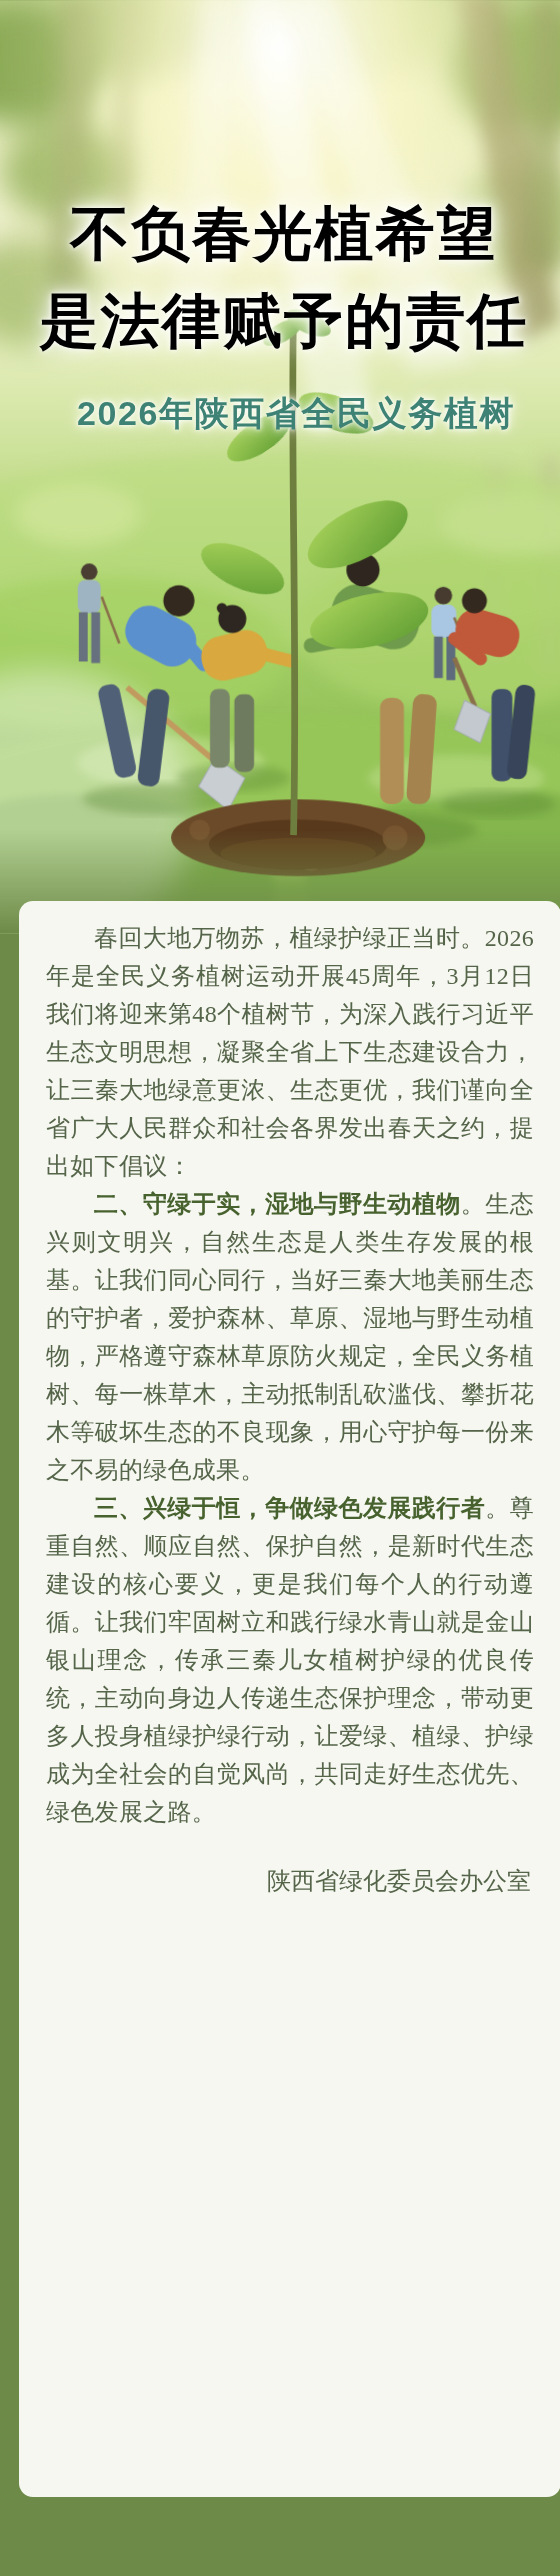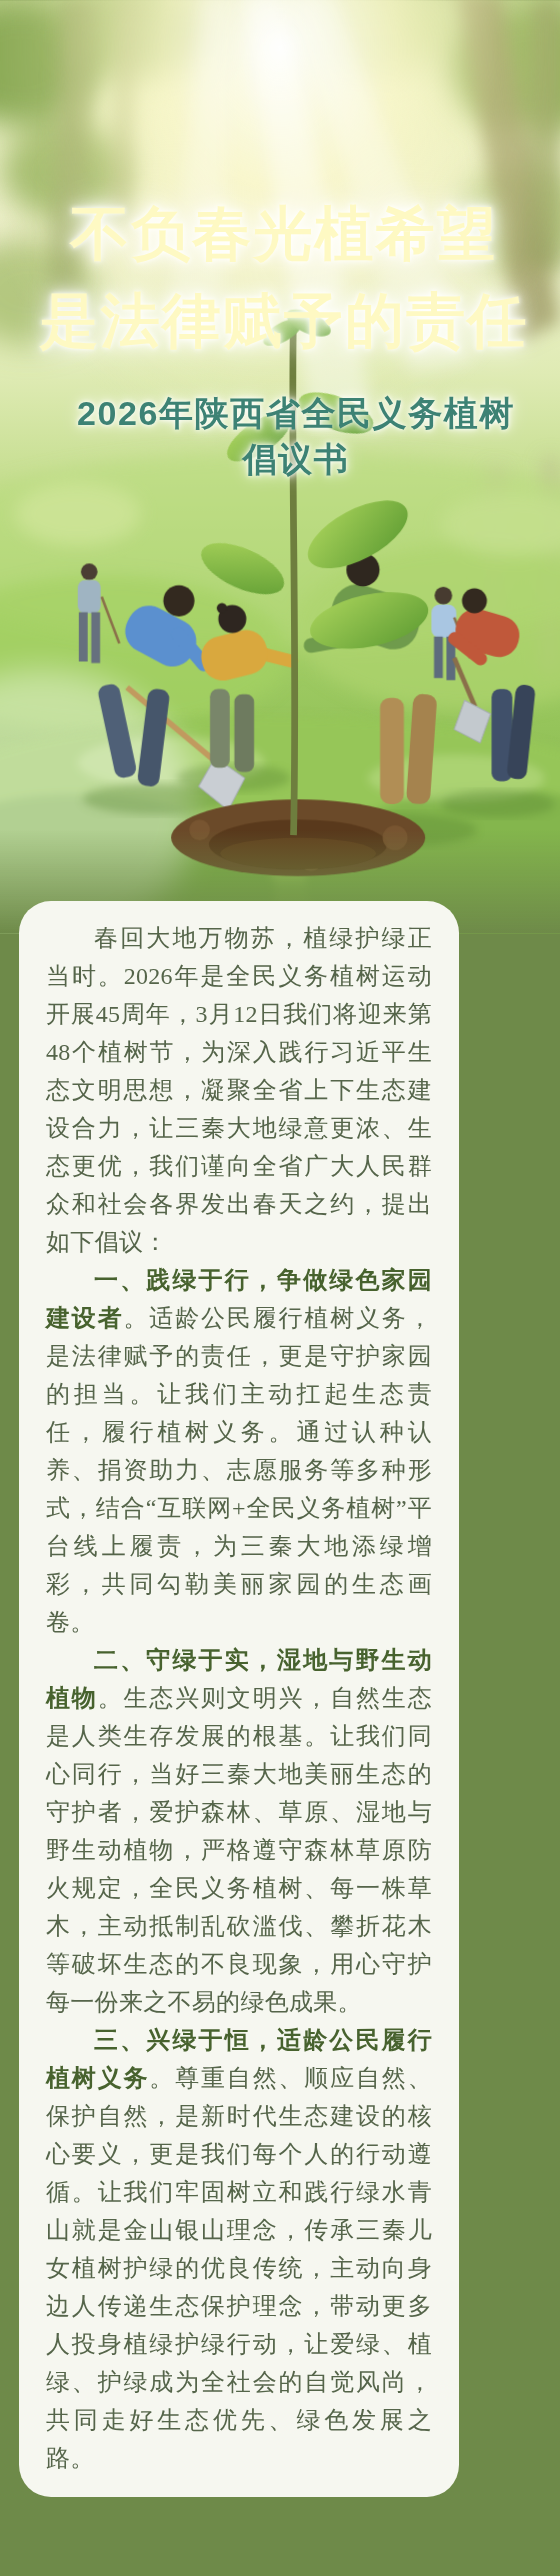--- a/index.html
+++ b/index.html
@@ -3,30 +3,30 @@
 <meta charset="utf-8">
 <style>
   html,body{margin:0;padding:0;background:#6e8a49;}
   #page{position:relative;width:560px;height:2576px;background:#6e8a49;overflow:hidden;
         font-family:"Liberation Sans",sans-serif;}
   
   #hero{position:absolute;top:0;left:0;width:560px;height:934px;overflow:hidden;}
   #hero svg{display:block;}
   .hero-title{position:absolute;left:8px;right:0;top:191px;text-align:center;
       font-family:"Liberation Sans",sans-serif;font-weight:800;font-size:59px;line-height:87px;
-      color:#fef9c3;letter-spacing:2.1px;
+      color:#000000;letter-spacing:2.1px;
       text-shadow:0 0 5.2px rgba(255,255,255,.95),0 0 12.4px rgba(255,255,255,.9),
                   0 0 24px rgba(255,255,255,.8),0 0 36px rgba(255,255,255,.6);}
   .hero-sub{position:absolute;left:0;right:0;top:390px;text-align:center;
       font-weight:800;font-size:34px;line-height:46px;color:#3d8274;letter-spacing:1.6px;
       text-shadow:0 0 4.1px rgba(255,255,255,.95),0 0 9.3px rgba(255,255,255,.9),
                   0 0 18.7px rgba(255,255,255,.75);padding-left:32px;}
   
-  #card{position:absolute;left:19px;top:901px;width:440px;height:1596px;
-      background:#f6f7f0;border-radius:32px;box-sizing:border-box;
+  #card{position:absolute;left:19px;top:901px;width:542px;height:1596px;
+      background:#f6f7f0;border-radius:14px;box-sizing:border-box;
       padding:17.6px 27px 15.6px 27px;overflow:hidden;}
   .para{margin:0;text-indent:2em;font-family:"Liberation Serif",serif;
       font-size:24px;line-height:38px;color:#55654a;text-align:justify;letter-spacing:0.3px;}
   .lead{font-family:"Liberation Sans",sans-serif;font-weight:700;color:#47622e;}
   .signature{margin-top:31px;text-align:right;}
   .sig-inner{display:inline-block;margin-right:3.1px;}
   .sig-line{font-family:"Liberation Serif",serif;font-size:24px;line-height:38px;color:#55654a;}
 </style>
 </head>
 <body>
@@ -203,32 +203,30 @@
 
       <rect y="1600" width="1080" height="200" fill="url(#fade)"></rect>
     </svg>
 
     <div class="hero-title">
       <div>不负春光植希望</div>
       <div>是法律赋予的责任</div>
     </div>
     <div class="hero-sub">
       <div>2026年陕西省全民义务植树</div>
-      <div>倡议书</div>
     </div>
   </div>
 
   <div id="card">
     <p class="para"><span>春回大地万物苏，植绿护绿正当时。2026年是全民义务植树运动开展45周年，3月12日我们将迎来第48个植树节，为深入践行习近平生态文明思想，凝聚全省上下生态建设合力，让三秦大地绿意更浓、生态更优，我们谨向全省广大人民群众和社会各界发出春天之约，提出如下倡议：</span></p>
 
-    <p class="para"><span class="lead">一、践绿于行，争做绿色家园建设者</span><span>。适龄公民履行植树义务，是法律赋予的责任，更是守护家园的担当。让我们主动扛起生态责任，履行植树义务。通过认种认养、捐资助力、志愿服务等多种形式，结合“互联网+全民义务植树”平台线上履责，为三秦大地添绿增彩，共同勾勒美丽家园的生态画卷。</span></p>
 
     <p class="para"><span class="lead">二、守绿于实，湿地与野生动植物</span><span>。生态兴则文明兴，自然生态是人类生存发展的根基。让我们同心同行，当好三秦大地美丽生态的守护者，爱护森林、草原、湿地与野生动植物，严格遵守森林草原防火规定，全民义务植树、每一株草木，主动抵制乱砍滥伐、攀折花木等破坏生态的不良现象，用心守护每一份来之不易的绿色成果。</span></p>
 
-    <p class="para"><span class="lead">三、兴绿于恒，适龄公民履行植树义务</span><span>。尊重自然、顺应自然、保护自然，是新时代生态建设的核心要义，更是我们每个人的行动遵循。让我们牢固树立和践行绿水青山就是金山银山理念，传承三秦儿女植树护绿的优良传统，主动向身边人传递生态保护理念，带动更多人投身植绿护绿行动，让爱绿、植绿、护绿成为全社会的自觉风尚，共同走好生态优先、绿色发展之路。</span></p>
+    <p class="para"><span class="lead">三、兴绿于恒，争做绿色发展践行者</span><span>。尊重自然、顺应自然、保护自然，是新时代生态建设的核心要义，更是我们每个人的行动遵循。让我们牢固树立和践行绿水青山就是金山银山理念，传承三秦儿女植树护绿的优良传统，主动向身边人传递生态保护理念，带动更多人投身植绿护绿行动，让爱绿、植绿、护绿成为全社会的自觉风尚，共同走好生态优先、绿色发展之路。</span></p>
 
 
     <div class="signature">
       <div class="sig-inner">
         <div class="sig-line">陕西省绿化委员会办公室</div>
       </div>
     </div>
   </div>
 
 </div>

